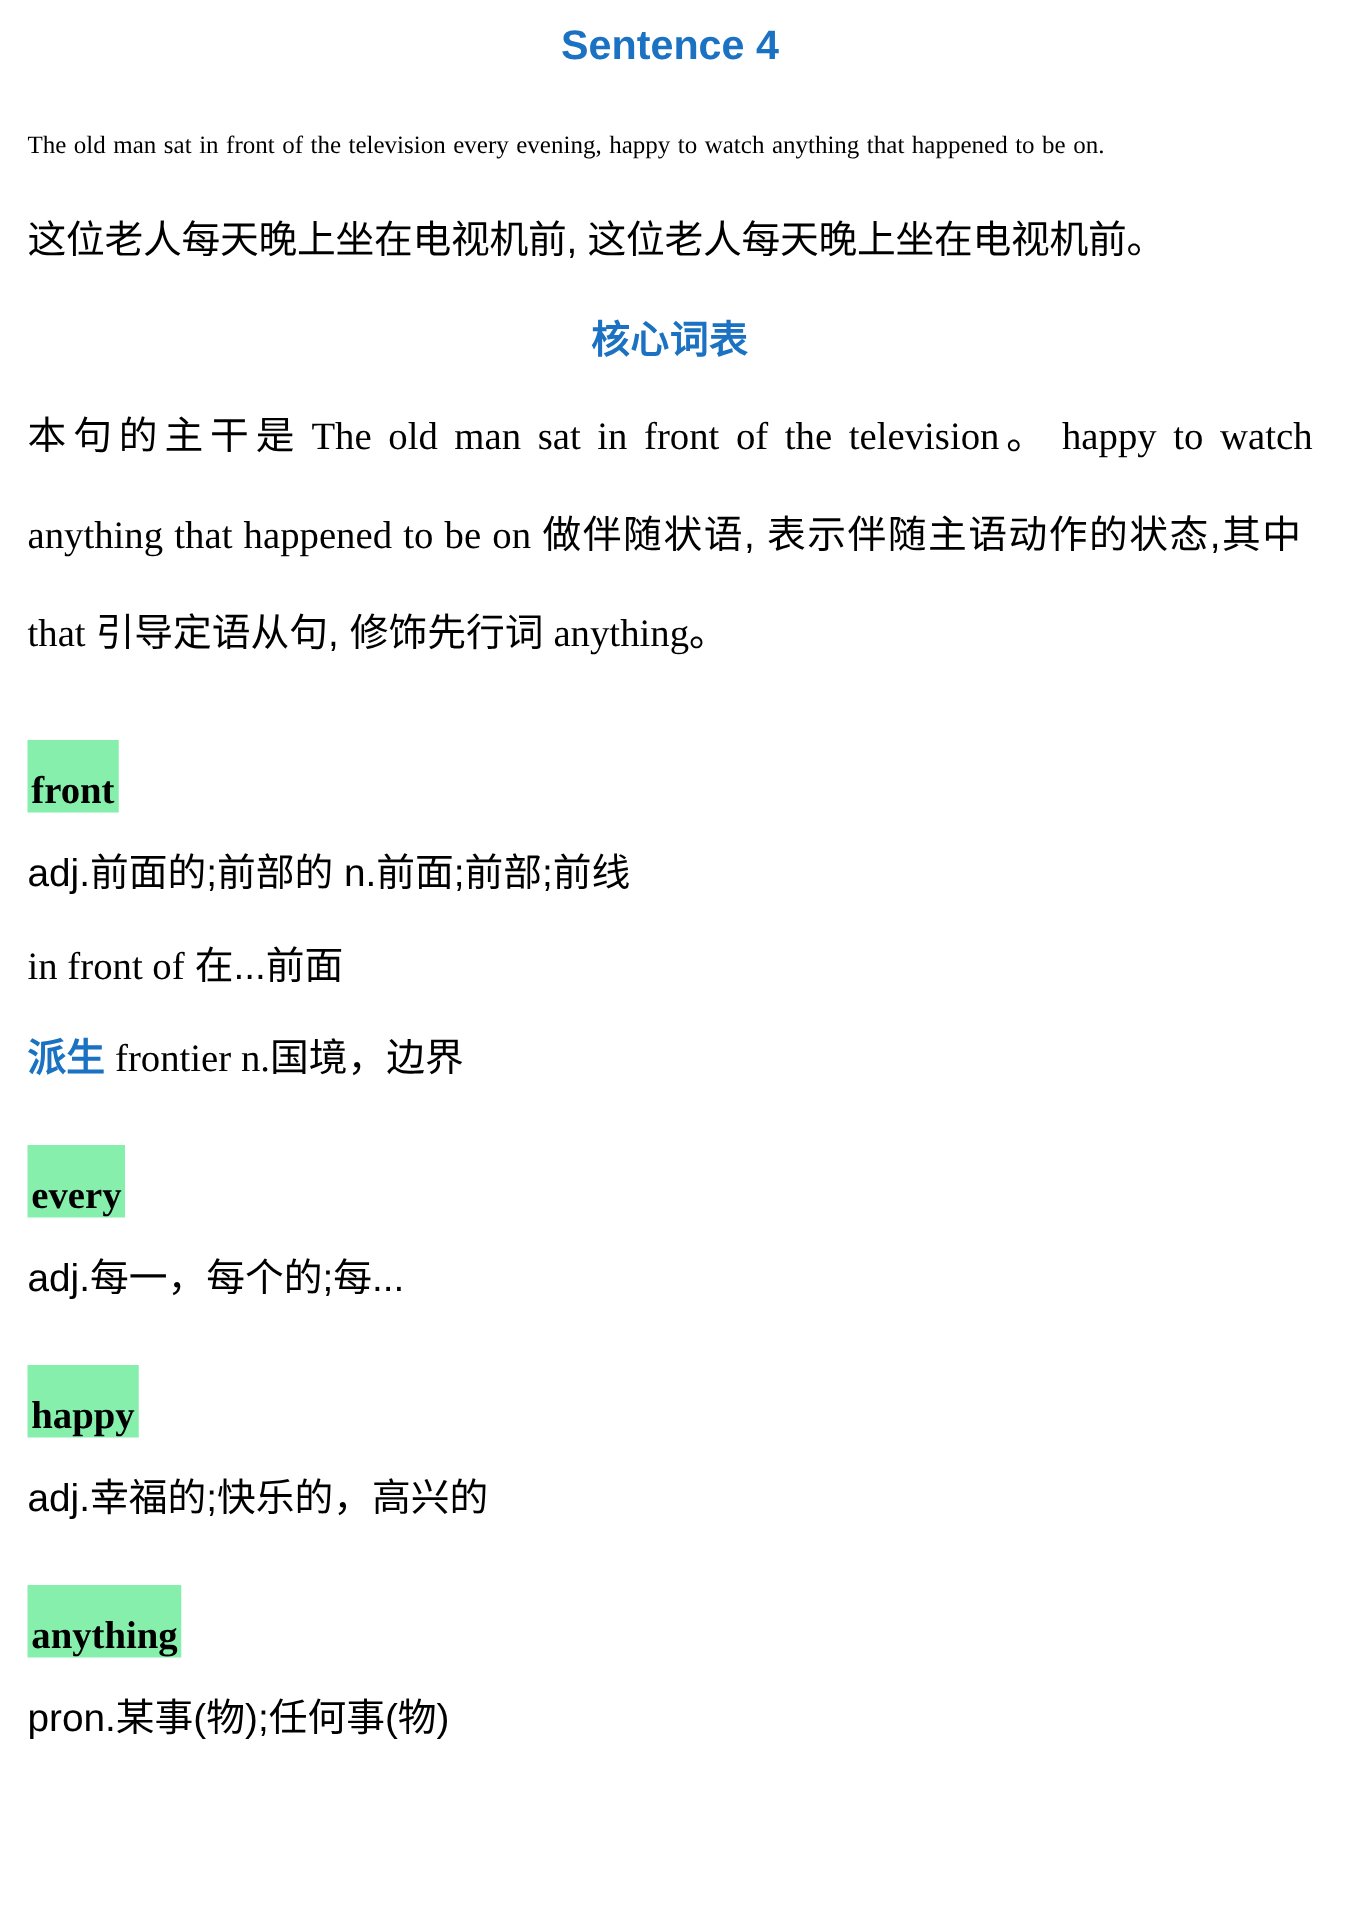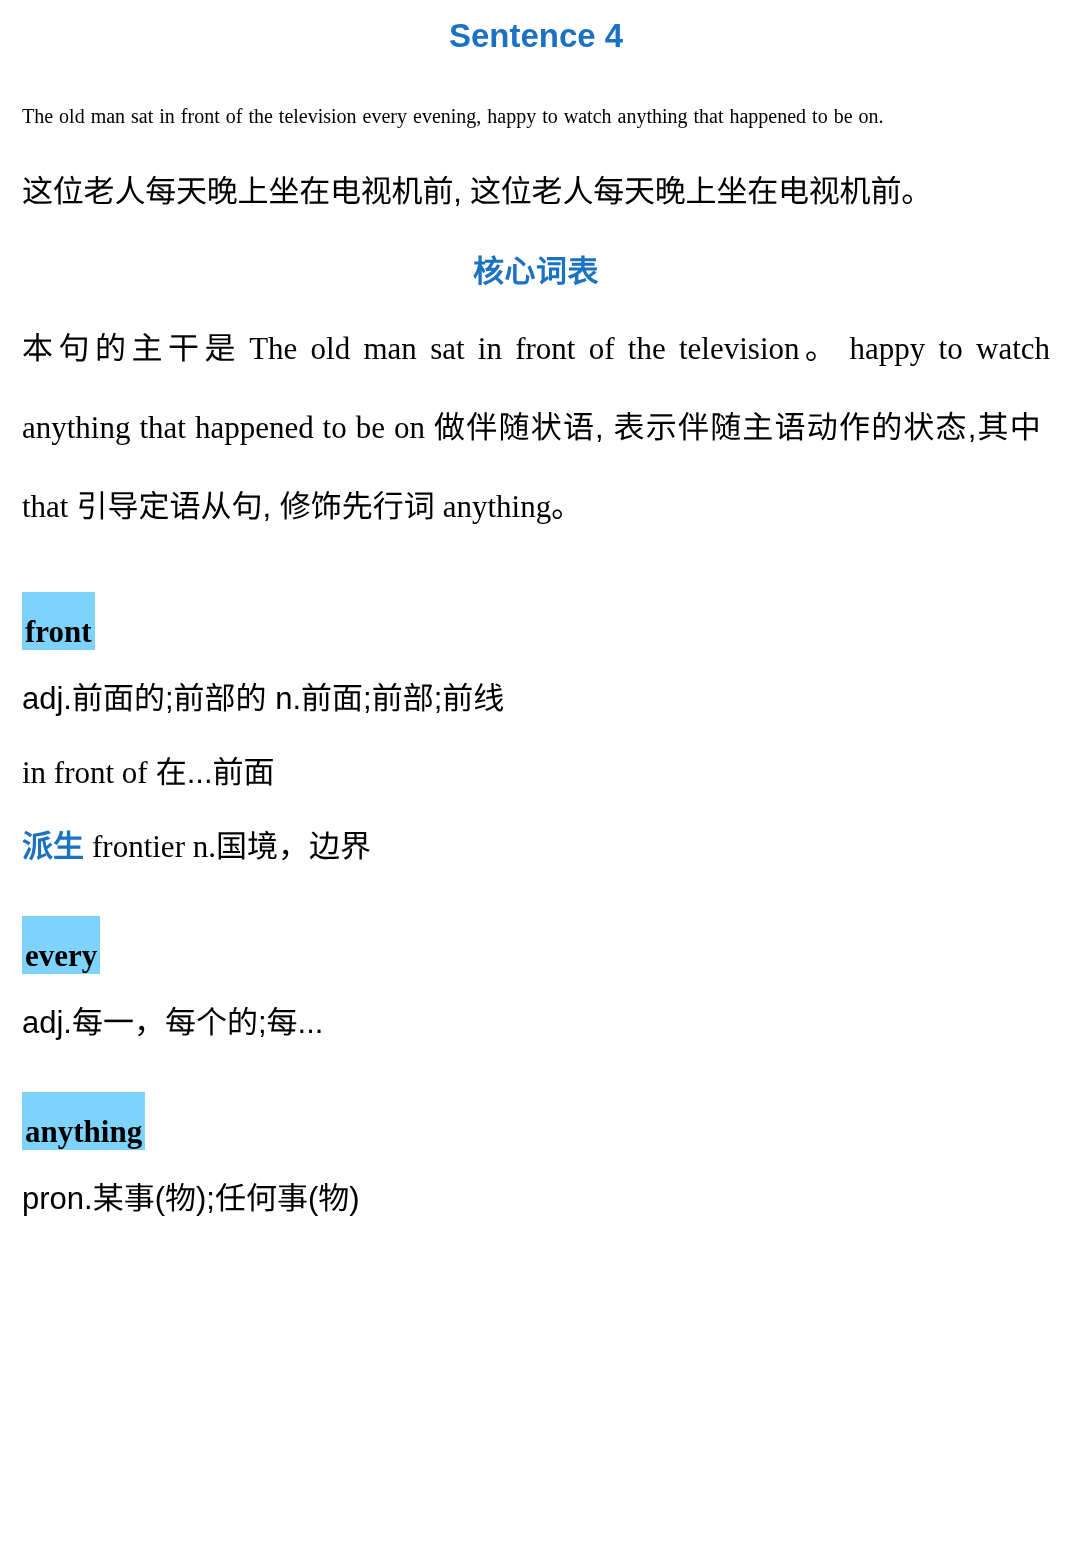--- a/index.html
+++ b/index.html
@@ -91,21 +91,21 @@
     margin: 0;
     line-height: 1;
     padding-top: 32px;
   }
 
   .word-headword {
     display: inline-block;
     font-family: "Liberation Serif", "DejaVu Serif", serif;
     font-weight: bold;
     font-size: 31px;
-    background: #7dd3fc;
+    background: #86efac;
     color: #000000;
     padding: 24px 3px 3px 3px;
     line-height: 1;
   }
 
   .word-def {
     font-size: 31px;
     line-height: 74px;
     margin: 0;
     padding-top: 12px;
@@ -158,20 +158,26 @@
       </p>
     </div>
 
     <div class="word-entry">
       <div class="word-headword-line">
         <span class="word-headword">every</span>
       </div>
       <p class="word-def cn">adj.每一，每个的;每...</p>
     </div>
 
+    <div class="word-entry">
+      <div class="word-headword-line">
+        <span class="word-headword">happy</span>
+      </div>
+      <p class="word-def cn">adj.幸福的;快乐的，高兴的</p>
+    </div>
 
     <div class="word-entry">
       <div class="word-headword-line">
         <span class="word-headword">anything</span>
       </div>
       <p class="word-def cn">pron.某事(物);任何事(物)</p>
 
     </div>
 
   </div>

